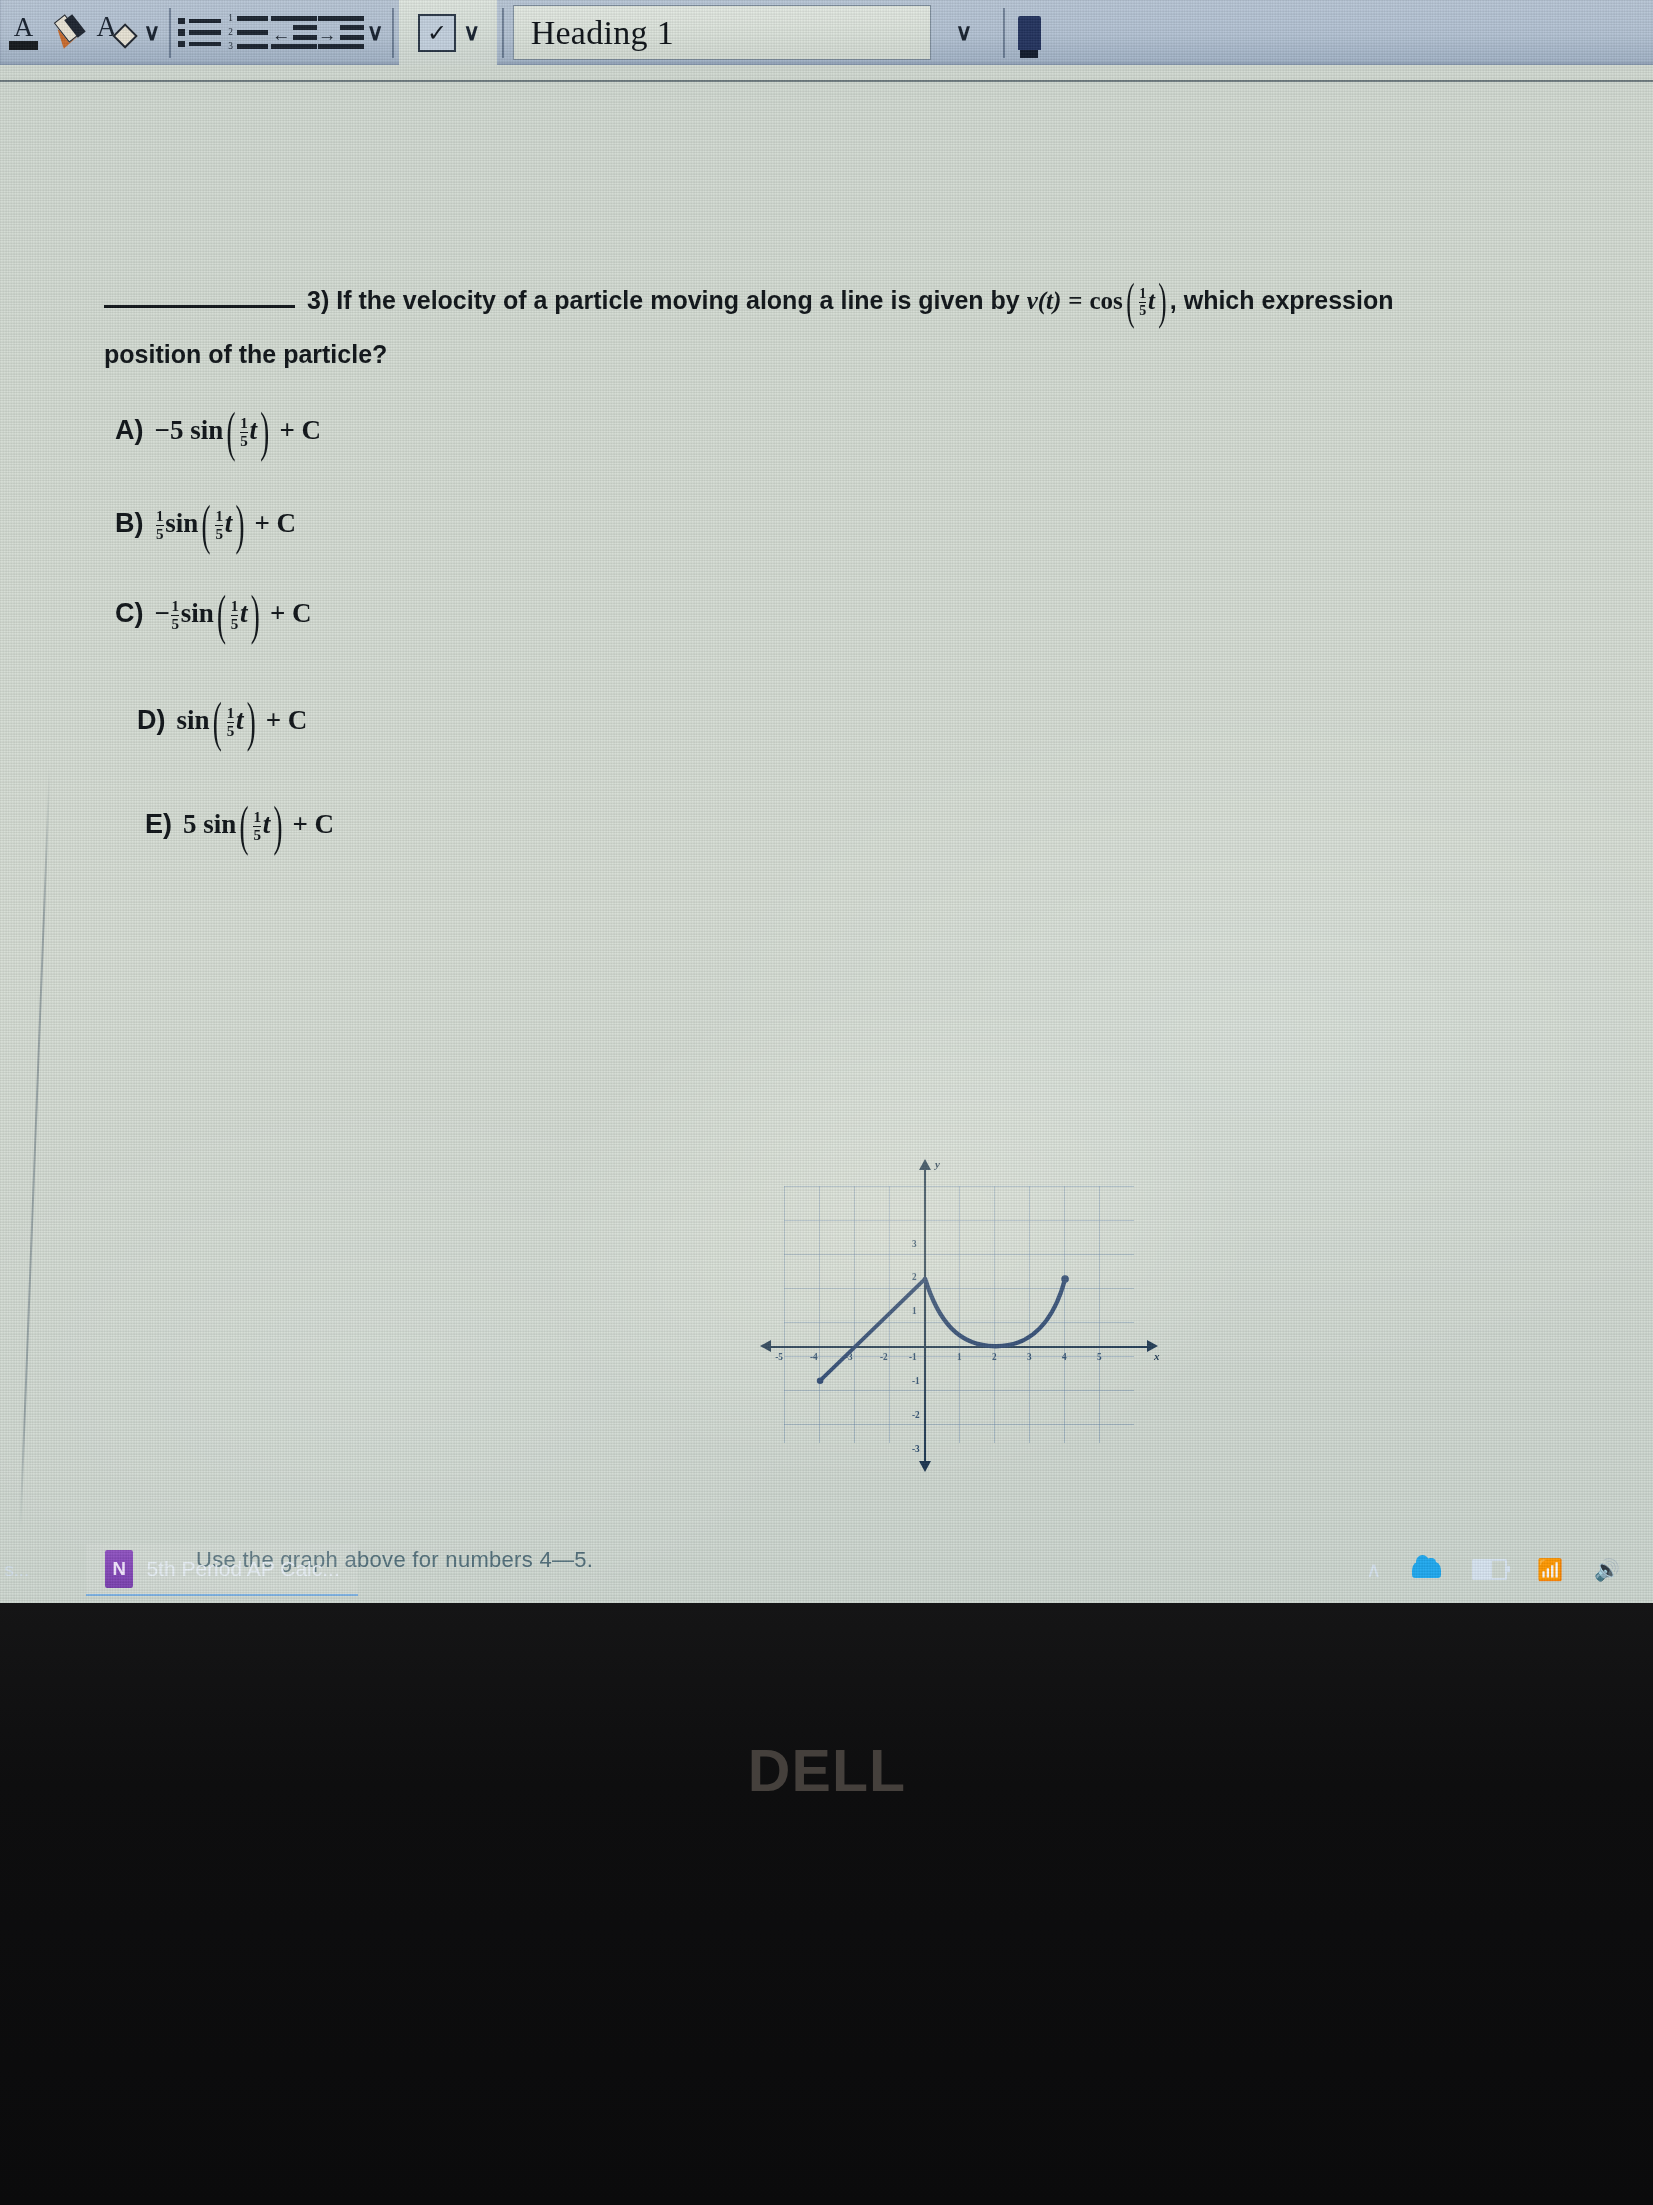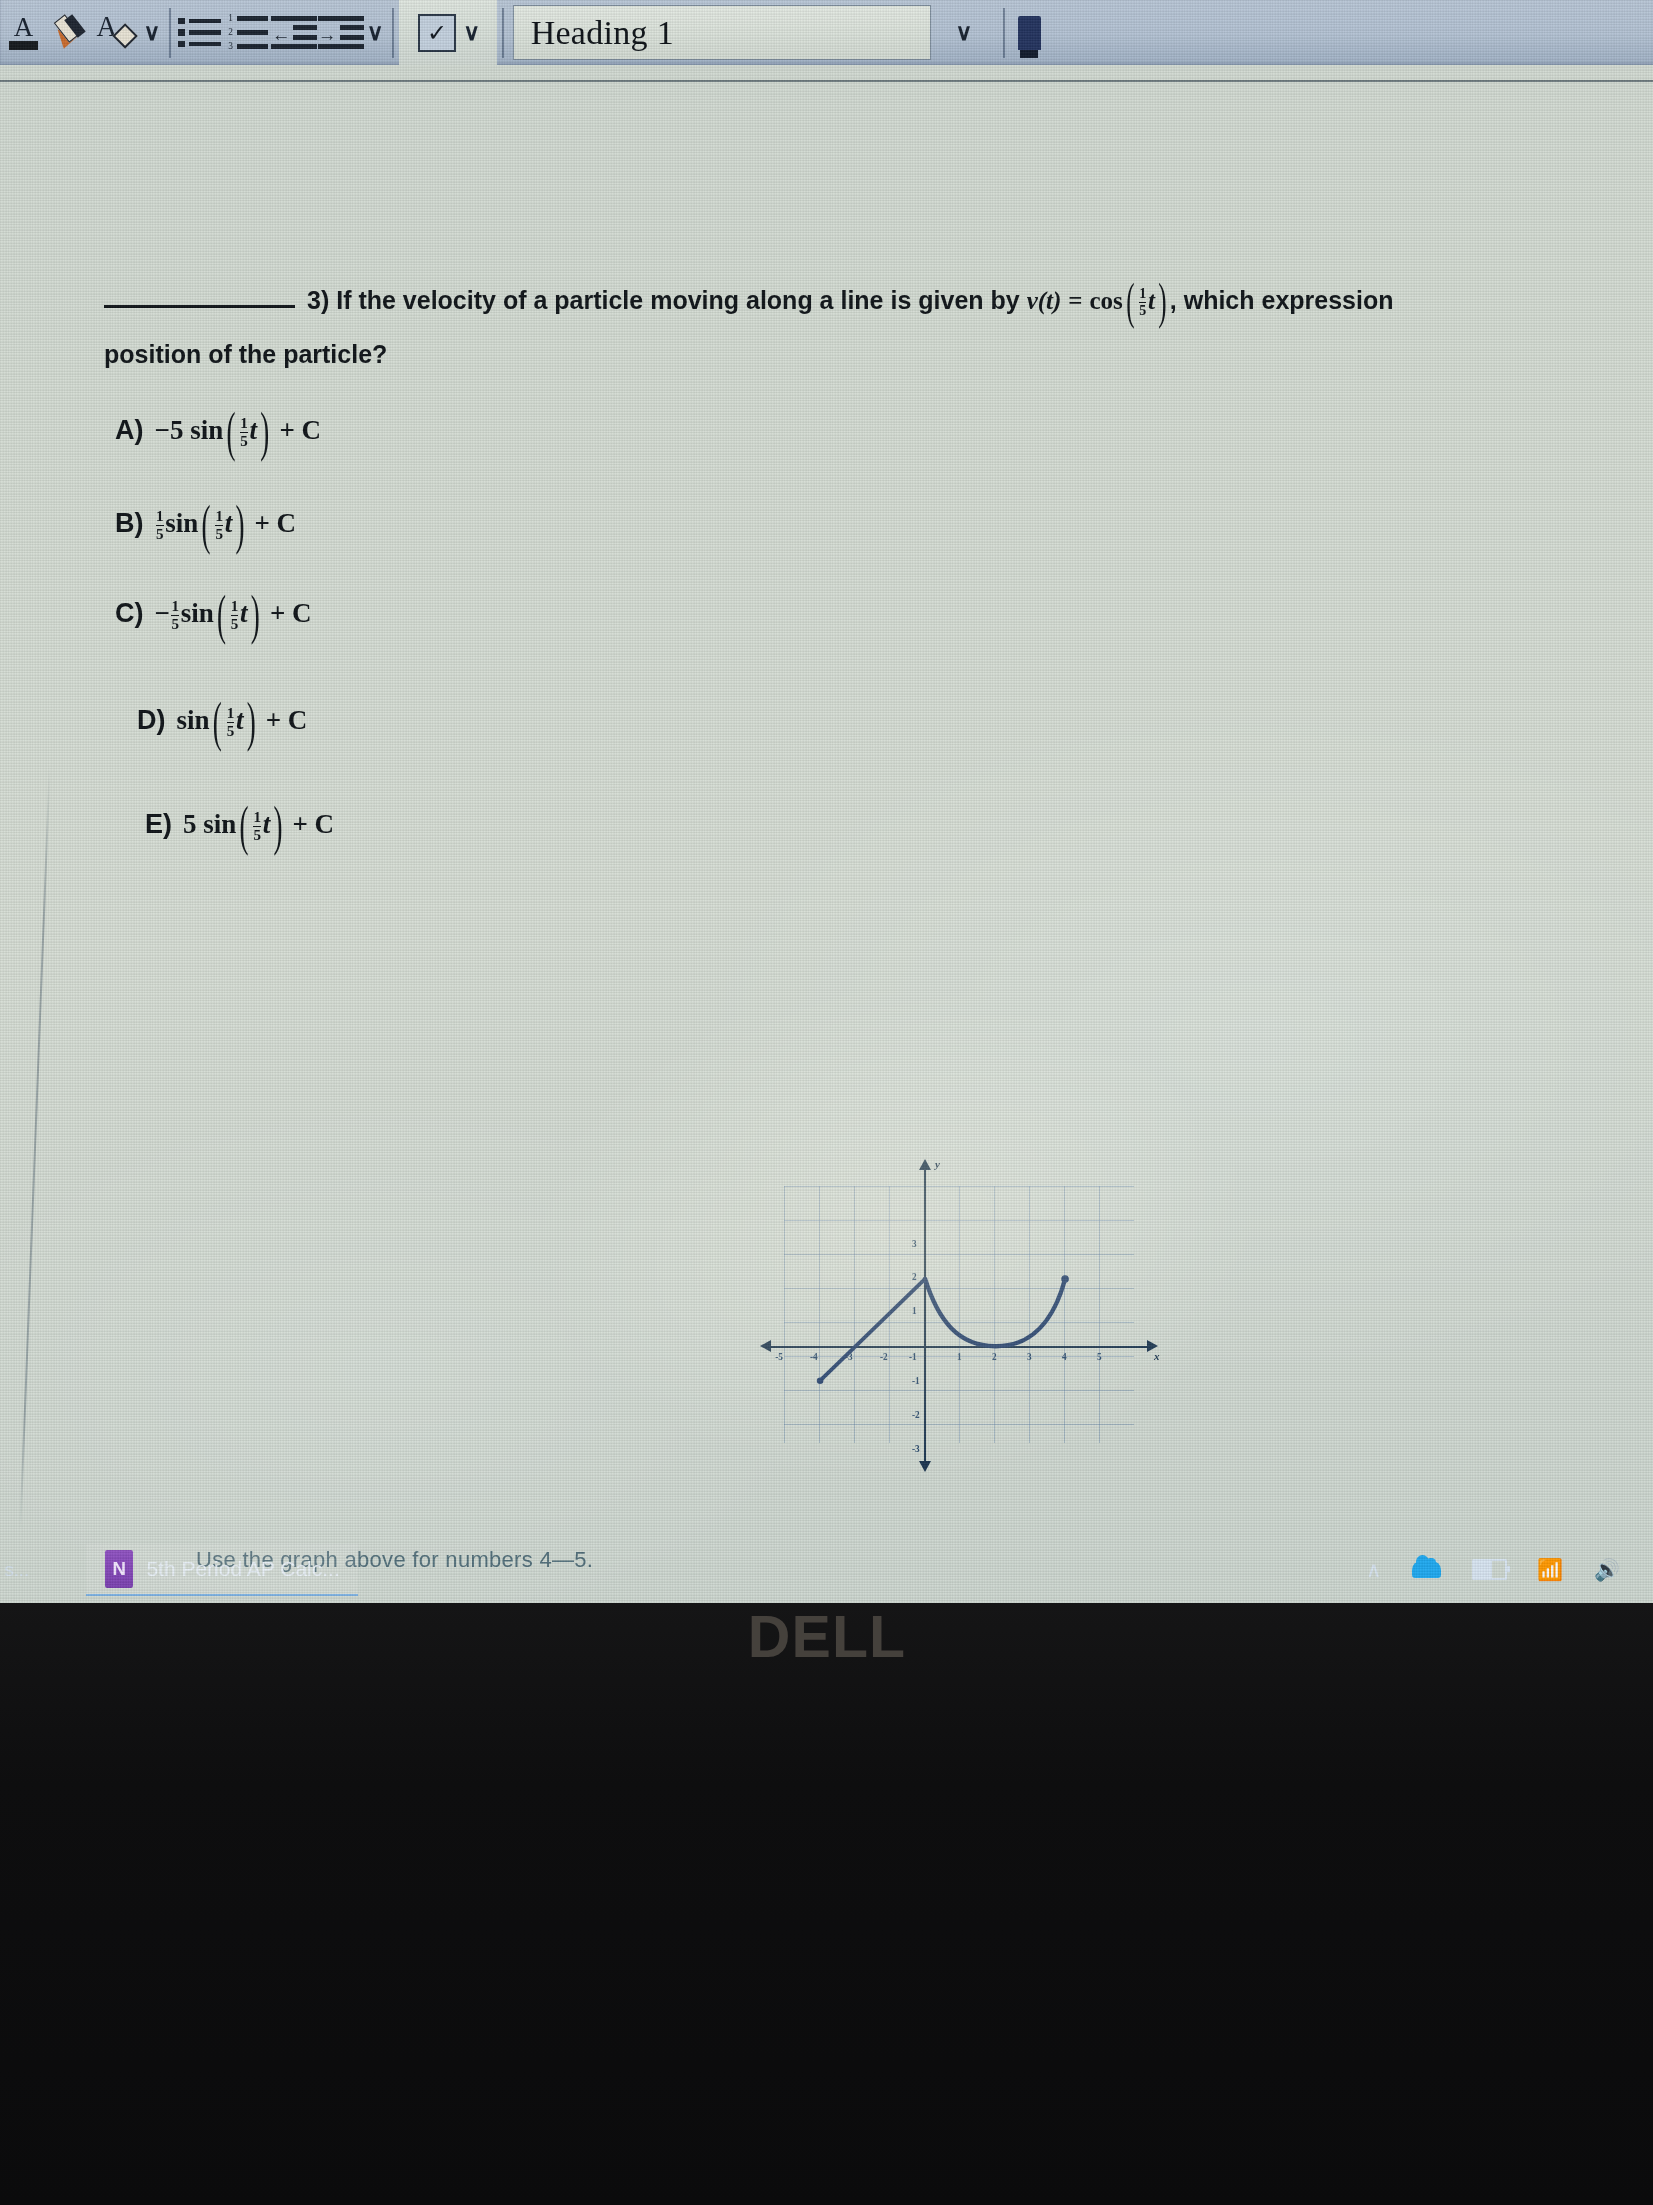--- a/index.html
+++ b/index.html
@@ -267,21 +267,21 @@
   #tray .batt:after{content:"";position:absolute;right:-5.5px;top:4.4px;width:3.3px;height:6.6px;background:#d7e4f1;}
   #tray .batt i{display:block;width:60%;height:100%;background:#d7e4f1;}
 
   
   #bezel{
     position:absolute;left:0;top:1603px;width:1654px;height:603px;
     background:linear-gradient(to bottom,#151516 0%,#0e0e0f 30%,#0b0b0c 100%);
     display:flex;align-items:flex-start;justify-content:center;
   }
   #dell{
-    font-family:"Liberation Sans",sans-serif;font-weight:bold;
+    margin-top:134px;font-family:"Liberation Sans",sans-serif;font-weight:bold;
     font-size:59px;letter-spacing:1.1px;color:#4a4540;opacity:.92;
     display:flex;align-items:center;
   }
 </style>
 </head>
 <body>
 
 <div id="photo">
 
   <div id="screen">

